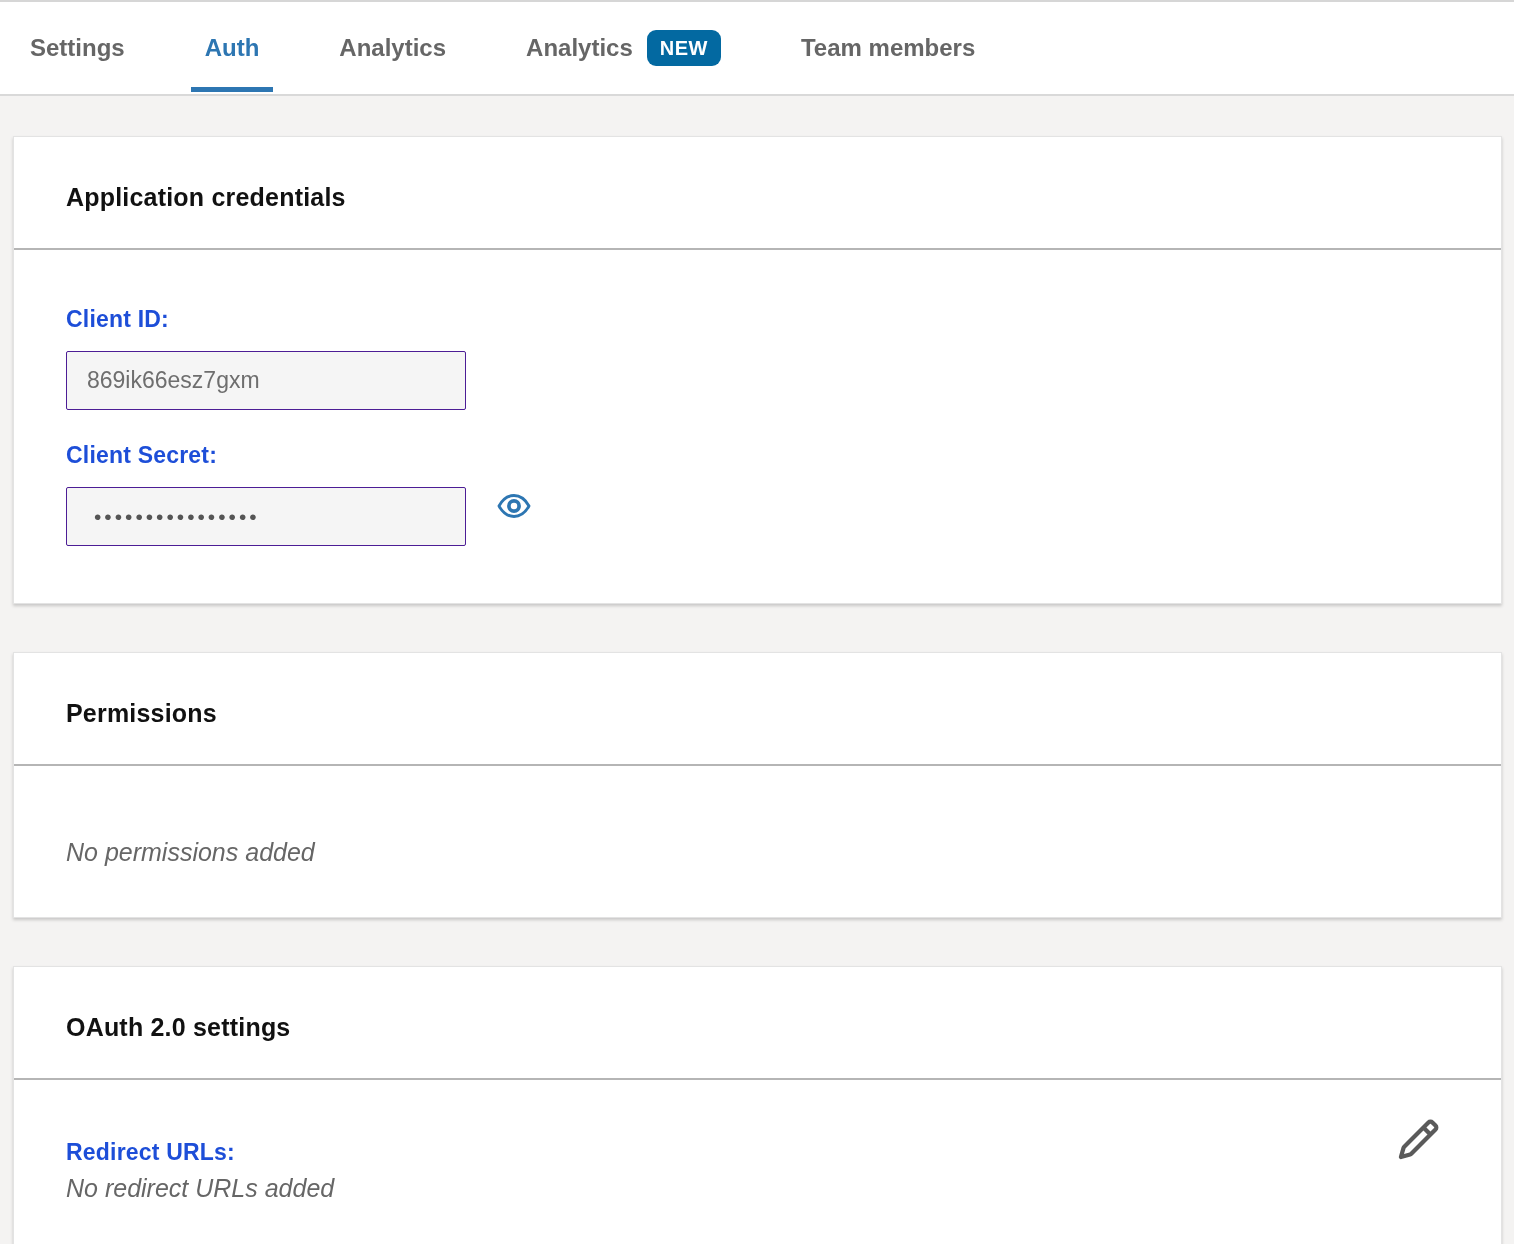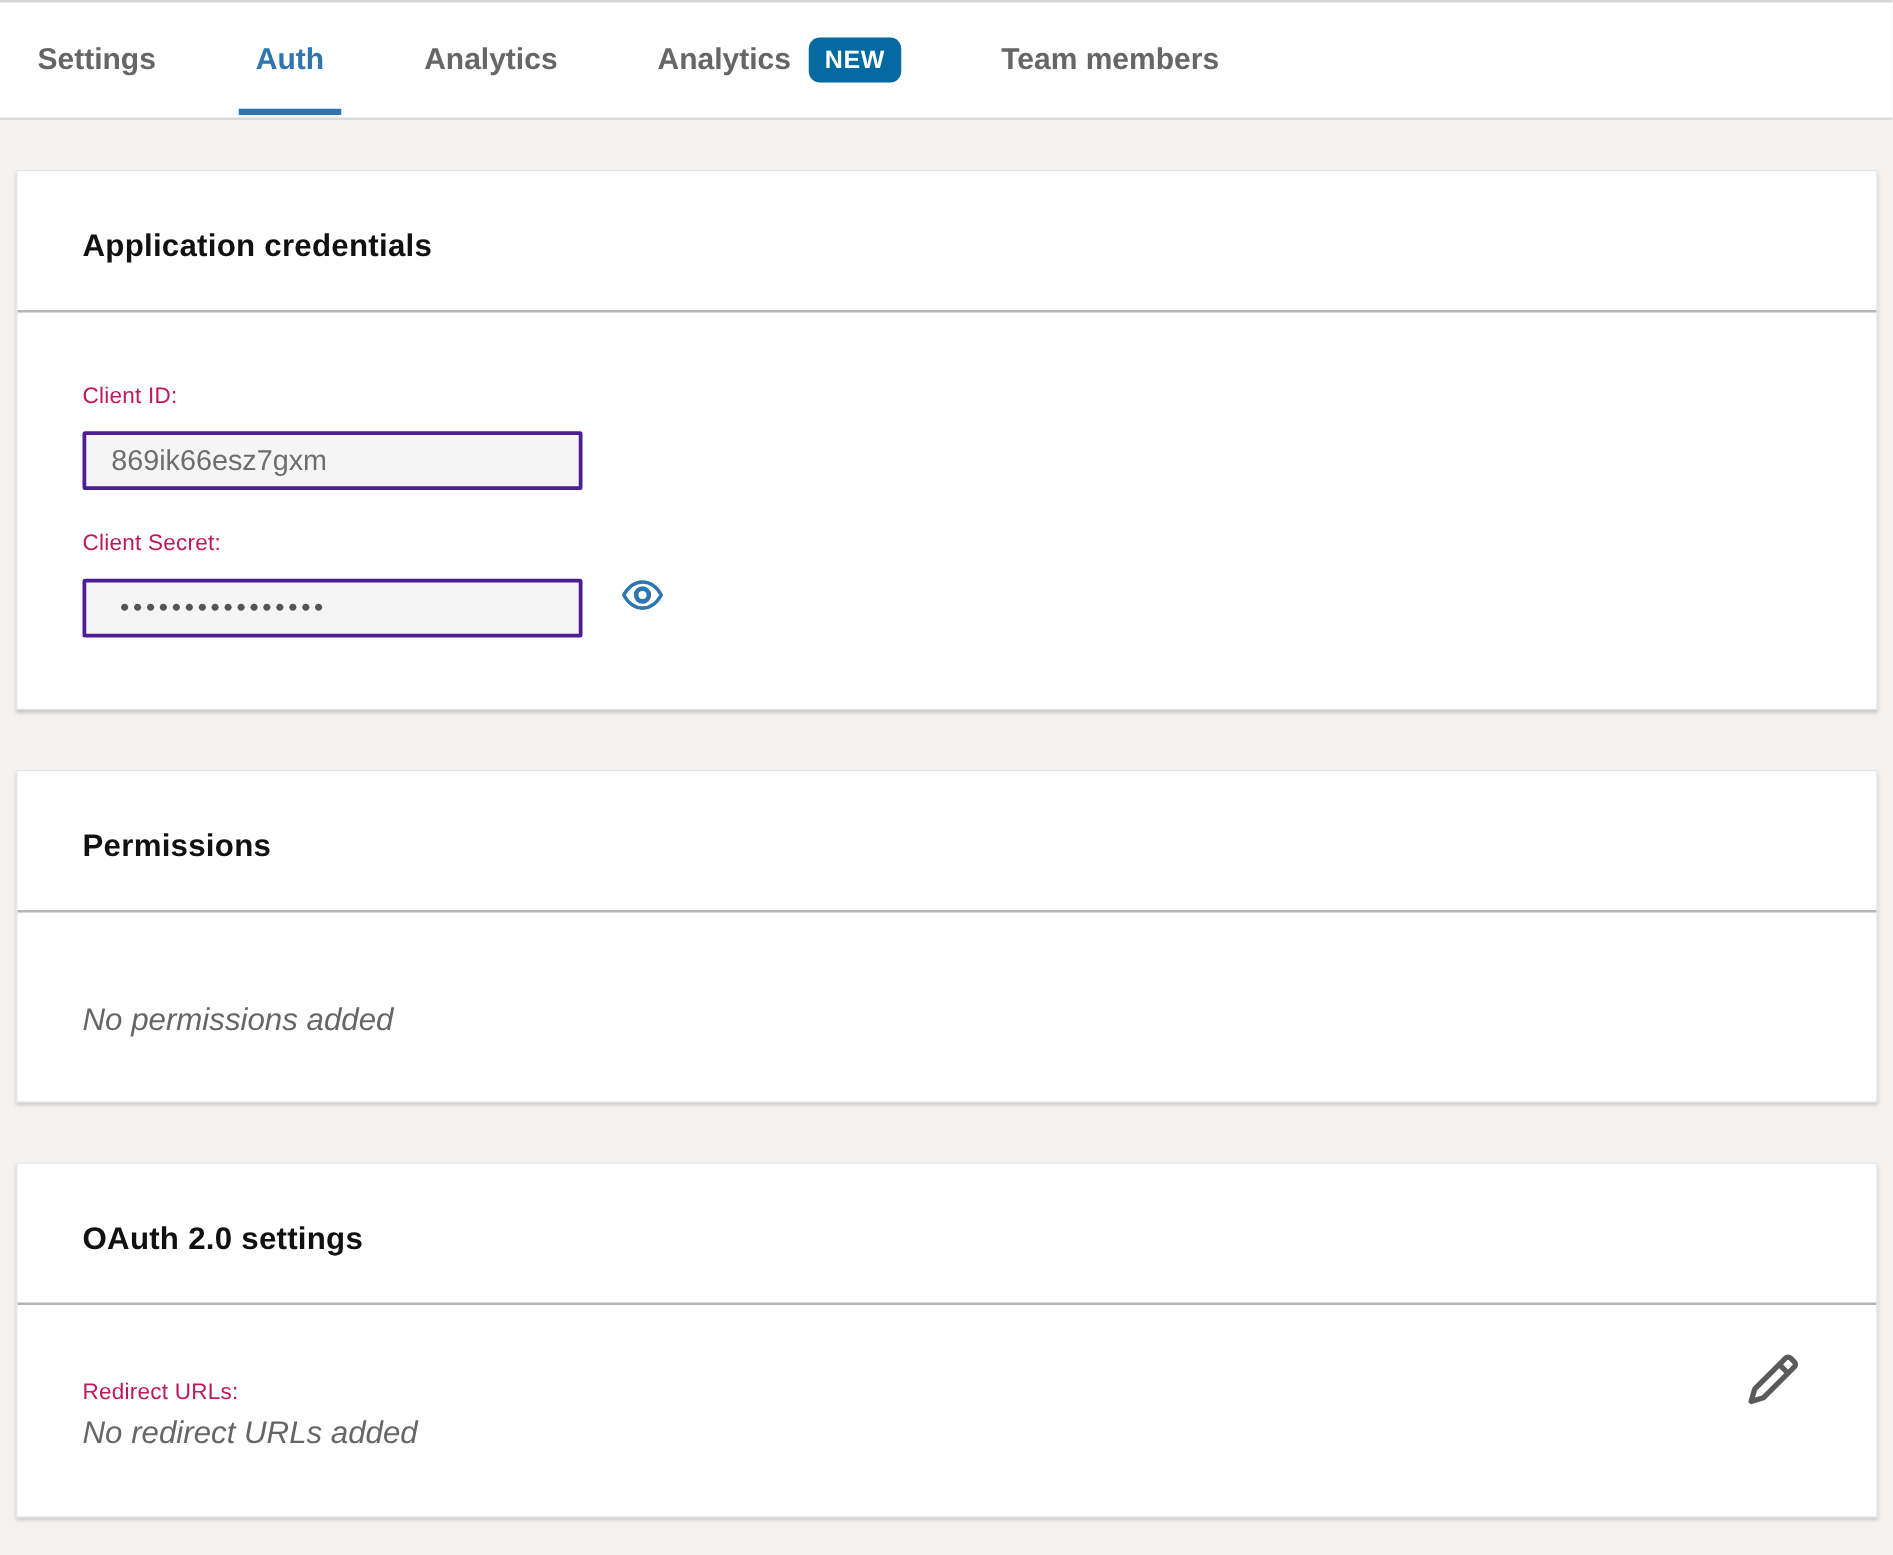--- a/index.html
+++ b/index.html
@@ -68,31 +68,31 @@
     font-size: 25px;
     font-weight: 700;
     color: #111111;
     margin: 0;
     letter-spacing: 0.2px;
   }
   .card-divider { border: 0; border-top: 2px solid #b5b5b5; margin: 0; }
   .card-body { position: relative; padding: 56px 52px 57px 52px; }
 
   .field-label {
-    font-size: 18px;
-    font-weight: 400;
-    color: #be185d;
+    font-size: 23px;
+    font-weight: 700;
+    color: #1d4ed8;
     letter-spacing: 0.2px;
   }
   .field-box {
     width: 400px;
-    height: 47px;
+    height: 59px;
     margin-top: 18px;
     background: #f5f5f5;
-    border: 3px solid #4c1d95;
+    border: 1px solid #4c1d95;
     border-radius: 2px;
     display: flex;
     align-items: center;
     padding: 0 20px;
     font-size: 23px;
     color: #6e6e6e;
   }
   .secret-row { display: flex; align-items: center; gap: 31px; }
   .secret-box {
     padding-left: 27px;

